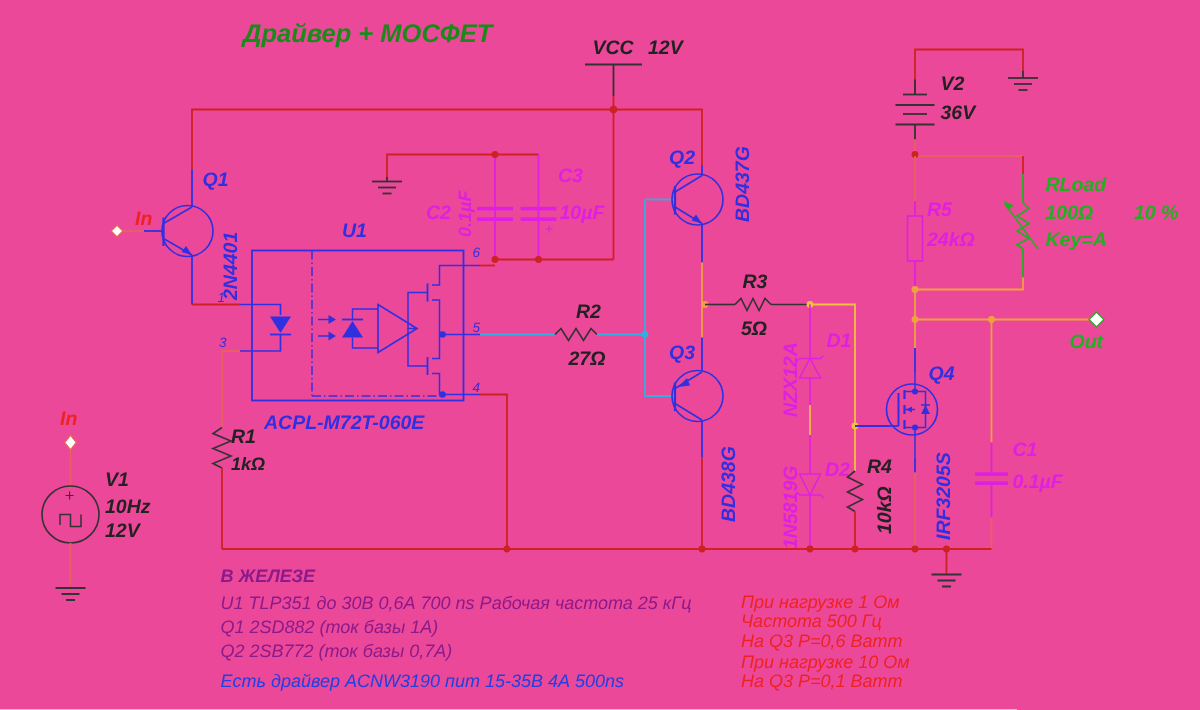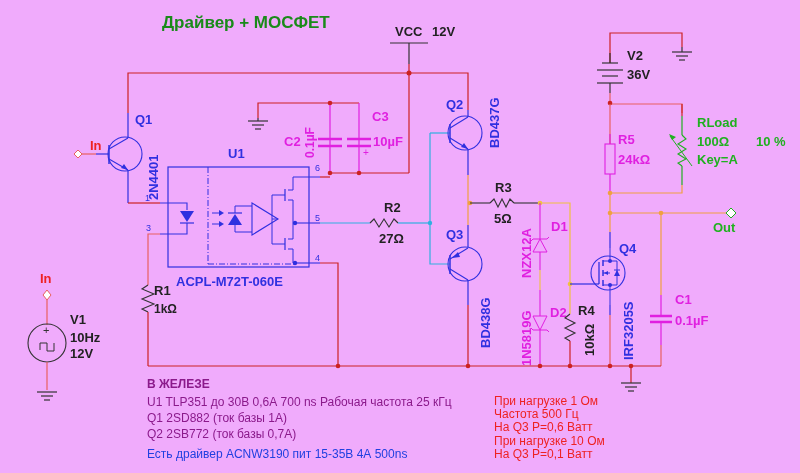--- a/index.html
+++ b/index.html
@@ -1,16 +1,16 @@
 <!DOCTYPE html>
 <html><head>
 <meta charset="utf-8">
 <style>
   html,body{margin:0;padding:0;background:#fff;}
-  #wrap{position:relative;width:800px;height:473px;overflow:hidden;background:#f0abfc;}
+  #wrap{position:relative;width:800px;height:473px;overflow:hidden;background:#ec4899;font-style:italic;}
   svg{position:absolute;left:0;top:0;}
   text{font-family:"Liberation Sans",sans-serif;}
   .b{font-weight:bold;}
   .lbl{font-size:13px;font-weight:bold;}
   .note{font-size:12px;}
 </style>
 </head>
 <body>
 
 <div id="wrap">

